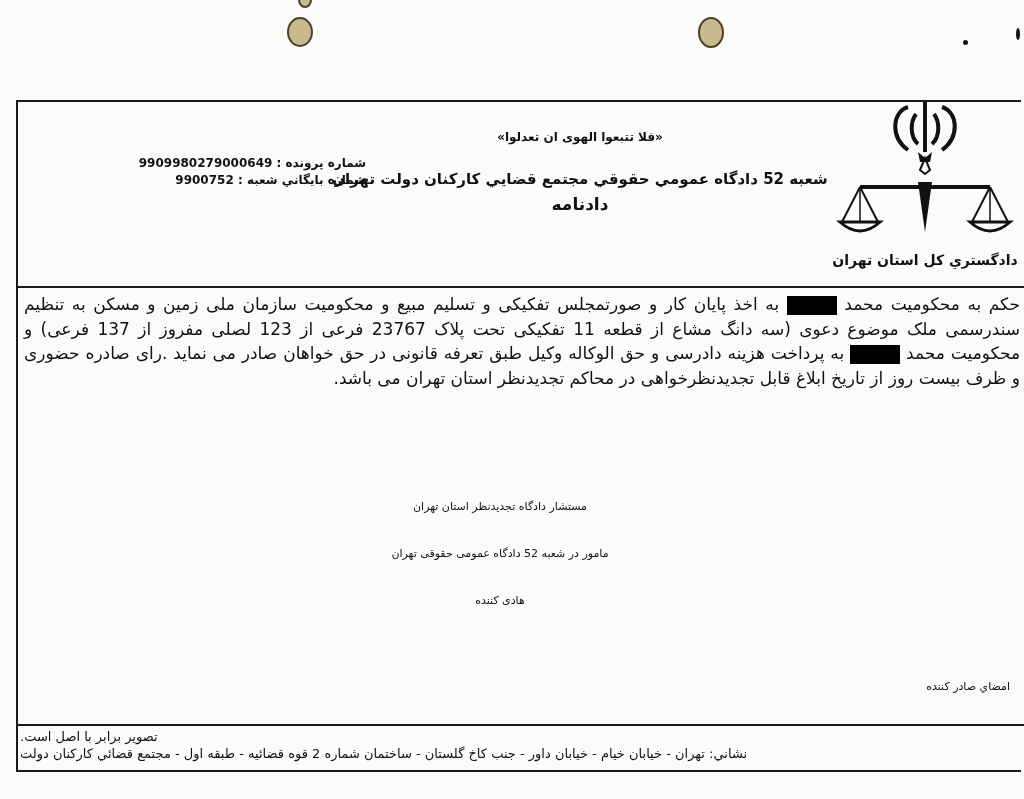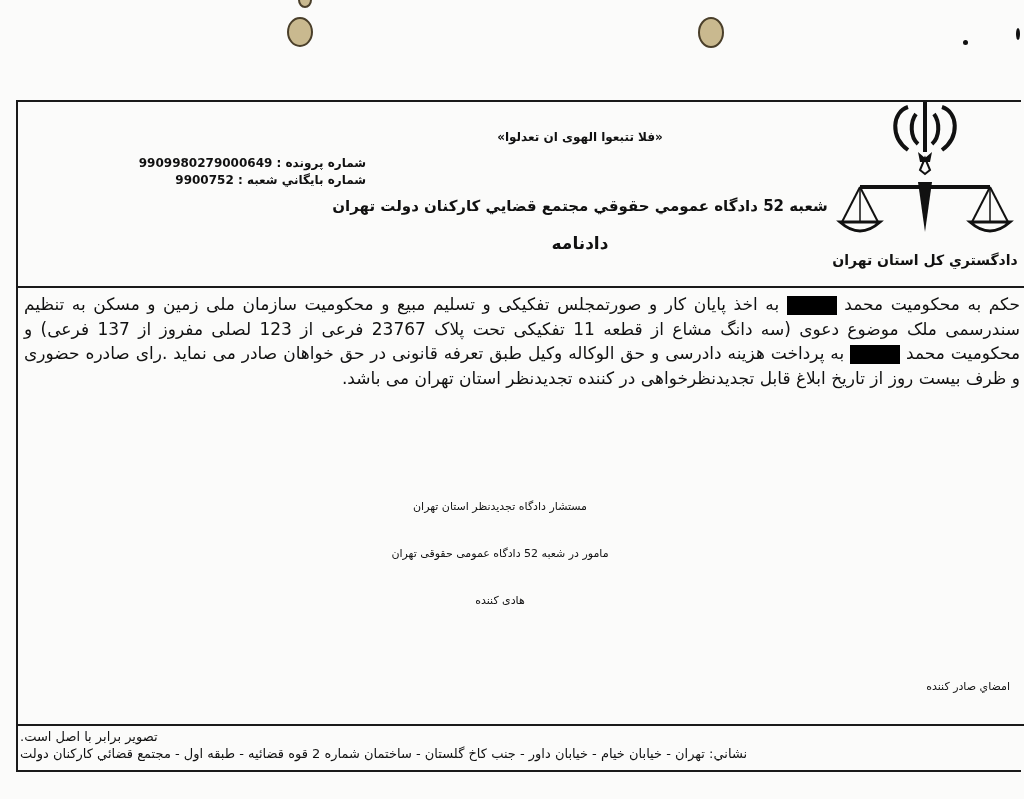--- a/index.html
+++ b/index.html
@@ -12,23 +12,23 @@
     .punch { position:absolute; border-radius:50%; background:#c9b98f; border:2px solid #4a3f2a; }
     .dot { position:absolute; background:#111; border-radius:50%; }
     .frame {
       position:absolute; left:16px; top:100px; width:1005px; height:672px;
       border:2px solid #1a1a1a; border-right:none; box-sizing:border-box;
     }
     .hline { position:absolute; left:16px; right:0; height:2px; background:#1a1a1a; }
     .emblem-wrap { position:absolute; left:830px; top:92px; width:190px; height:178px; text-align:center; }
     .emblem-cap { position:absolute; bottom:2px; left:0; right:0; font-weight:bold; font-size:14px; direction:rtl; }
     .header-center { position:absolute; left:330px; top:130px; width:500px; text-align:center; direction:rtl; }
-    .verse { font-size:12px; font-weight:bold; margin-bottom:53px; }
+    .verse { font-size:12px; font-weight:bold; margin-bottom:26px; }
     .court { font-size:15px; font-weight:bold; }
-    .doctype { font-size:17px; font-weight:bold; margin-top:18px; letter-spacing:1px; }
+    .doctype { font-size:17px; font-weight:bold; margin-top:6px; letter-spacing:1px; }
     .meta { position:absolute; left:96px; top:155px; width:270px; direction:rtl; font-size:12px; font-weight:bold; line-height:17px; }
     .meta .row { white-space:nowrap; }
     .body-text {
       position:absolute; left:24px; top:292px; width:996px; direction:rtl; text-align:justify;
       font-family:"DejaVu Sans", sans-serif; font-size:17px; line-height:24.5px;
     }
     .redact { display:inline-block; width:50px; height:19px; background:#000; vertical-align:middle; }
     .sig { position:absolute; left:280px; width:440px; text-align:center; direction:rtl; font-size:11px; }
     .signer-label { position:absolute; right:14px; top:680px; direction:rtl; font-size:11px; font-weight:normal; }
     .footer { position:absolute; left:20px; right:6px; top:728px; text-align:left; direction:rtl; font-size:13px; font-weight:normal; line-height:17px; }
@@ -80,21 +80,21 @@
 <div class="meta">
   <div class="row"><span>شماره پرونده :</span> <span>9909980279000649</span></div>
   <div class="row"><span>شماره بايگاني شعبه :</span> <span>9900752</span></div>
 </div>
 
 <div class="body-text">
   <span>حکم به محکومیت محمد</span>
   <span class="redact"></span>
   <span>به اخذ پایان کار و صورتمجلس تفکیکی و تسلیم مبیع و محکومیت سازمان ملی زمین و مسکن به تنظیم سندرسمی ملک موضوع دعوی (سه دانگ مشاع از قطعه 11 تفکیکی تحت پلاک 23767 فرعی از 123 لصلی مفروز از 137 فرعی) و محکومیت محمد</span>
   <span class="redact"></span>
-  <span>به پرداخت هزینه دادرسی و حق الوکاله وکیل طبق تعرفه قانونی در حق خواهان صادر می نماید .رای صادره حضوری و ظرف بیست روز از تاریخ ابلاغ قابل تجدیدنظرخواهی در كننده تجدیدنظر استان تهران می باشد.</span>
+  <span>به پرداخت هزینه دادرسی و حق الوکاله وکیل طبق تعرفه قانونی در حق خواهان صادر می نماید .رای صادره حضوری و ظرف بیست روز از تاریخ ابلاغ قابل تجدیدنظرخواهی در محاکم تجدیدنظر استان تهران می باشد.</span>
 </div>
 
 <div class="sig" style="top:500px;">مستشار دادگاه تجدیدنظر استان تهران</div>
 <div class="sig" style="top:547px;">مامور در شعبه 52 دادگاه عمومی حقوقی تهران</div>
 <div class="sig" style="top:594px;">هادی كننده</div>
 <div class="signer-label">امضاي صادر كننده</div>
 
 <div class="footer">
   <div>تصوير برابر با اصل است.</div>
   <div>نشاني: تهران - خيابان خيام - خيابان داور - جنب كاخ گلستان - ساختمان شماره 2 قوه قضائيه - طبقه اول - مجتمع قضائي كاركنان دولت</div>

